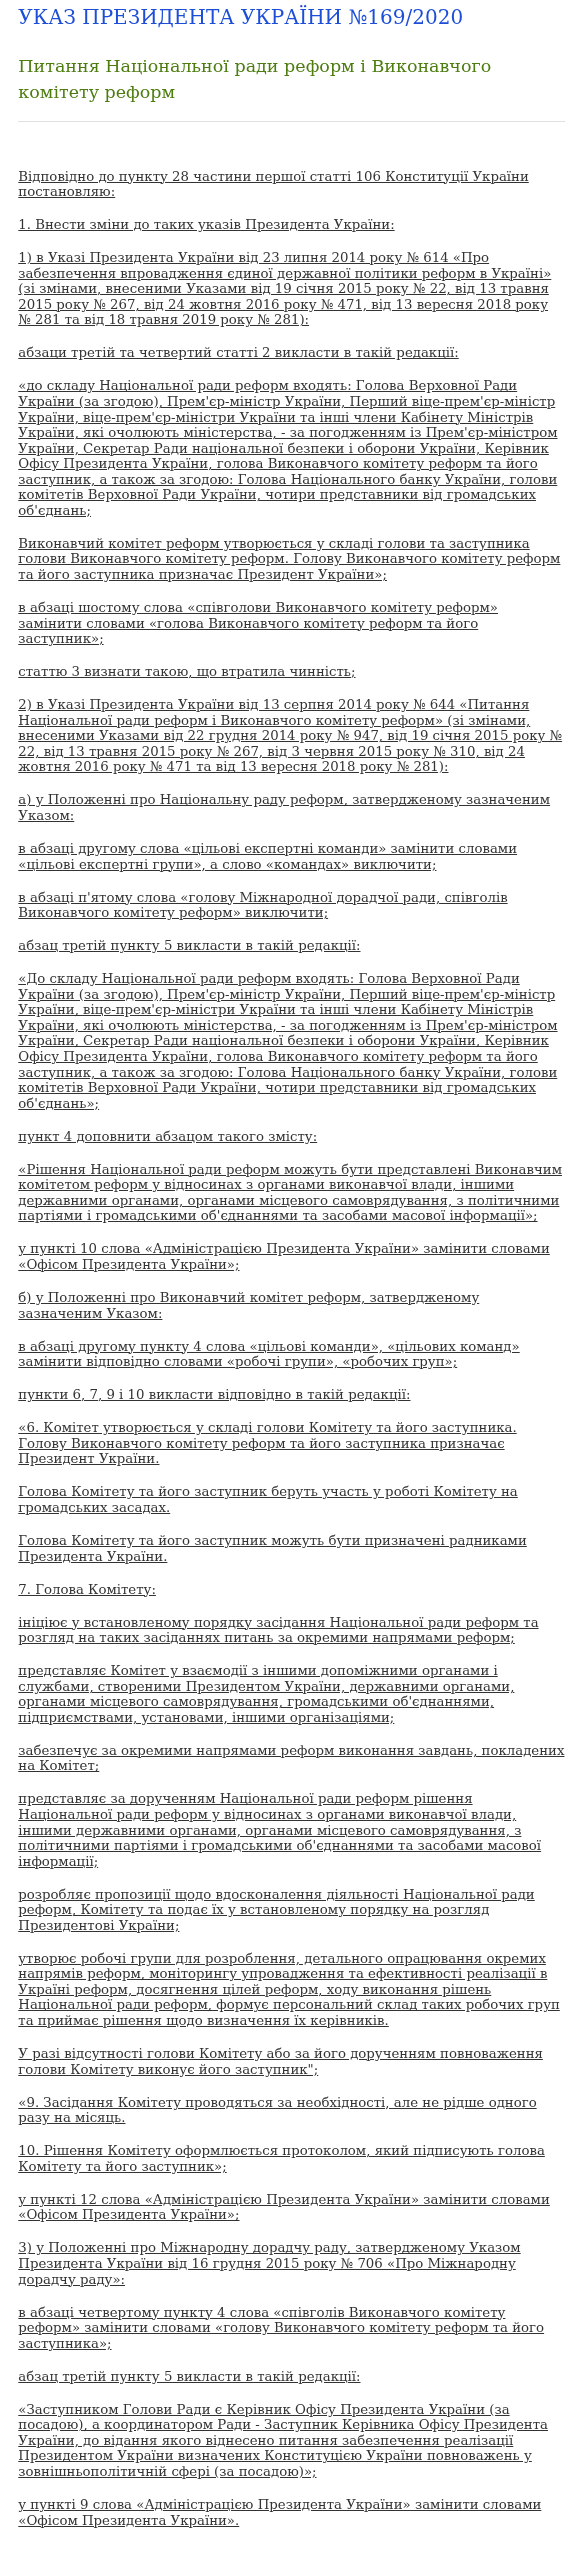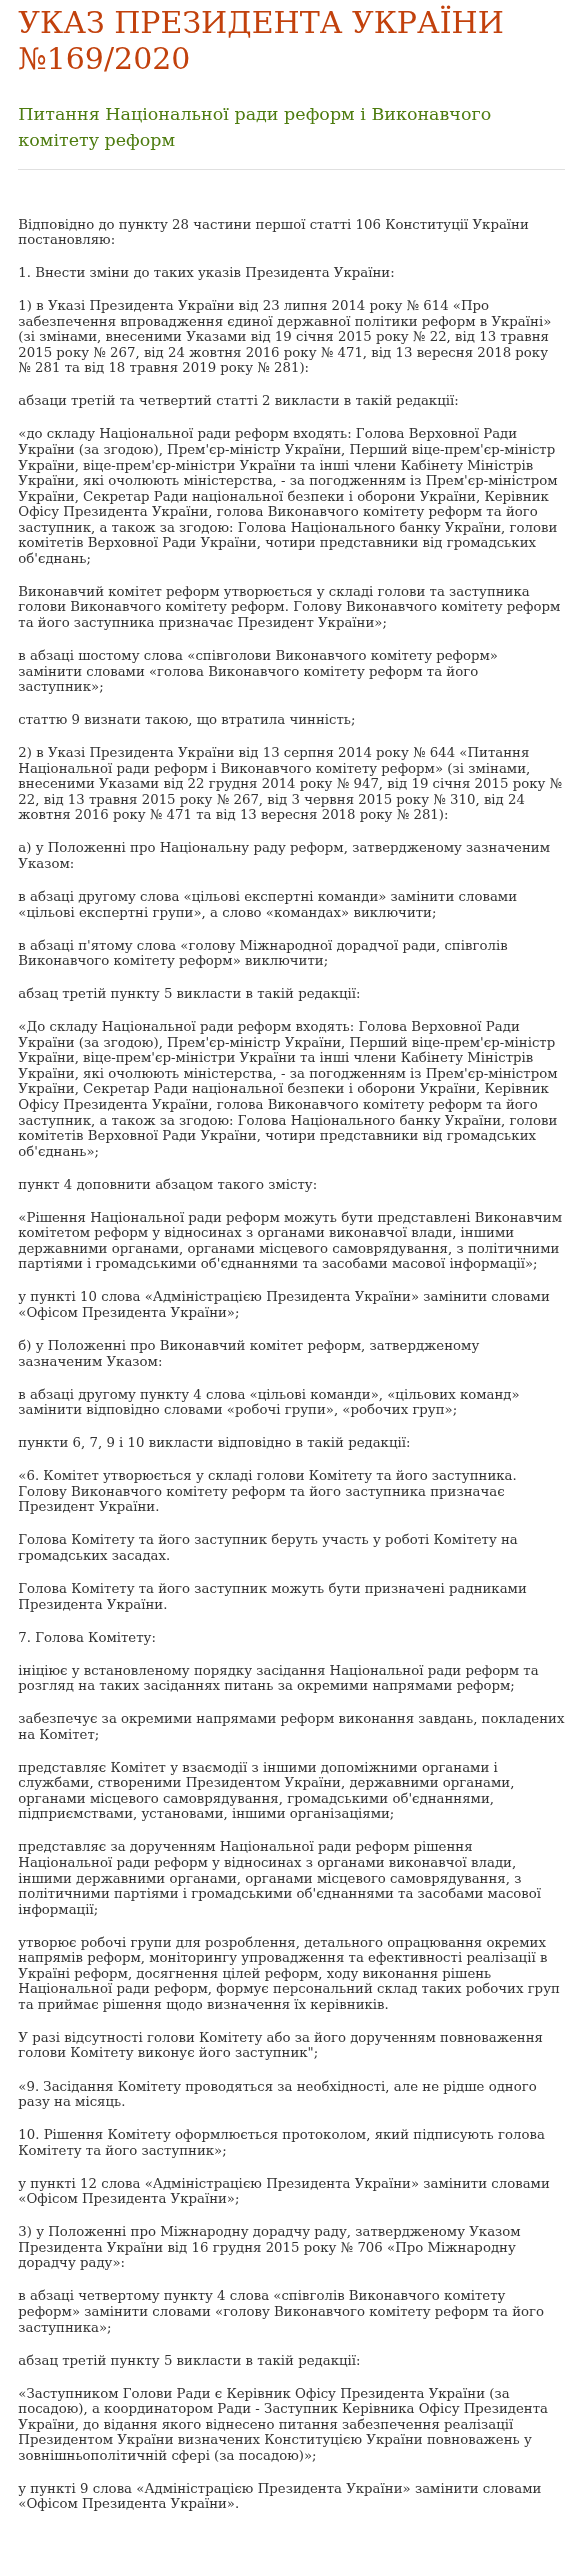--- a/index.html
+++ b/index.html
@@ -8,85 +8,87 @@
     background: #ffffff;
   }
   body {
     width: 583px;
     box-sizing: border-box;
     padding: 0 18.3px 13.3px 18.3px;
     font-family: "DejaVu Serif", "Liberation Serif", serif;
     color: #333333;
   }
   h1.doc-title {
-    font-size: 30px;
+    font-size: 20px;
     line-height: 1.2;
     font-weight: 400;
-    color: #c2410c;
+    color: #1d4ed8;
     margin: 5px 0 16px 0;
     letter-spacing: 0;
   }
   h2.doc-subtitle {
     font-size: 17.5px;
     line-height: 1.5;
     font-weight: 400;
     color: #4d7c0f;
     margin: 24px 0 0 0;
   }
   hr.doc-divider {
     border: none;
     border-top: 0.8px solid #e0e0e0;
     margin: 15px 0 47px 0;
   }
   main.doc-body p {
     font-size: 13.3px;
     line-height: 1.17;
     margin: 17.5px 0;
     color: #333333;
+    text-decoration: underline;
   }
 </style>
 </head>
 <body>
 
 <h1 class="doc-title">УКАЗ ПРЕЗИДЕНТА УКРАЇНИ №169/2020</h1>
 
 <h2 class="doc-subtitle">Питання Національної ради реформ і Виконавчого комітету реформ</h2>
 
 <hr class="doc-divider">
 
 <main class="doc-body" id="doc-body">
 
 <p>Відповідно до пункту 28 частини першої статті 106 Конституції України постановляю:</p>
     <p>1. Внести зміни до таких указів Президента України:</p>
     <p>1) в Указі Президента України від 23 липня 2014 року № 614 «Про забезпечення впровадження єдиної державної політики реформ в Україні» (зі змінами, внесеними Указами від 19 січня 2015 року № 22, від 13 травня 2015 року № 267, від 24 жовтня 2016 року № 471, від 13 вересня 2018 року № 281 та від 18 травня 2019 року № 281):</p>
     <p>абзаци третій та четвертий статті 2 викласти в такій редакції:</p>
     <p>«до складу Національної ради реформ входять: Голова Верховної Ради України (за згодою), Прем'єр-міністр України, Перший віце-прем'єр-міністр України, віце-прем'єр-міністри України та інші члени Кабінету Міністрів України, які очолюють міністерства, - за погодженням із Прем'єр-міністром України, Секретар Ради національної безпеки і оборони України, Керівник Офісу Президента України, голова Виконавчого комітету реформ та його заступник, а також за згодою: Голова Національного банку України, голови комітетів Верховної Ради України, чотири представники від громадських об'єднань;</p>
     <p>Виконавчий комітет реформ утворюється у складі голови та заступника голови Виконавчого комітету реформ. Голову Виконавчого комітету реформ та його заступника призначає Президент України»;</p>
     <p>в абзаці шостому слова «співголови Виконавчого комітету реформ» замінити словами «голова Виконавчого комітету реформ та його заступник»;</p>
-    <p>статтю 9 визнати такою, що втратила чинність;</p>
+    <p>статтю 3 визнати такою, що втратила чинність;</p>
     <p>2) в Указі Президента України від 13 серпня 2014 року № 644 «Питання Національної ради реформ і Виконавчого комітету реформ» (зі змінами, внесеними Указами від 22 грудня 2014 року № 947, від 19 січня 2015 року № 22, від 13 травня 2015 року № 267, від 3 червня 2015 року № 310, від 24 жовтня 2016 року № 471 та від 13 вересня 2018 року № 281):</p>
     <p>а) у Положенні про Національну раду реформ, затвердженому зазначеним Указом:</p>
     <p>в абзаці другому слова «цільові експертні команди» замінити словами «цільові експертні групи», а слово «командах» виключити;</p>
     <p>в абзаці п'ятому слова «голову Міжнародної дорадчої ради, співголів Виконавчого комітету реформ» виключити;</p>
     <p>абзац третій пункту 5 викласти в такій редакції:</p>
     <p>«До складу Національної ради реформ входять: Голова Верховної Ради України (за згодою), Прем'єр-міністр України, Перший віце-прем'єр-міністр України, віце-прем'єр-міністри України та інші члени Кабінету Міністрів України, які очолюють міністерства, - за погодженням із Прем'єр-міністром України, Секретар Ради національної безпеки і оборони України, Керівник Офісу Президента України, голова Виконавчого комітету реформ та його заступник, а також за згодою: Голова Національного банку України, голови комітетів Верховної Ради України, чотири представники від громадських об'єднань»;</p>
     <p>пункт 4 доповнити абзацом такого змісту:</p>
     <p>«Рішення Національної ради реформ можуть бути представлені Виконавчим комітетом реформ у відносинах з органами виконавчої влади, іншими державними органами, органами місцевого самоврядування, з політичними партіями і громадськими об'єднаннями та засобами масової інформації»;</p>
     <p>у пункті 10 слова «Адміністрацією Президента України» замінити словами «Офісом Президента України»;</p>
     <p>б) у Положенні про Виконавчий комітет реформ, затвердженому зазначеним Указом:</p>
     <p>в абзаці другому пункту 4 слова «цільові команди», «цільових команд» замінити відповідно словами «робочі групи», «робочих груп»;</p>
     <p>пункти 6, 7, 9 і 10 викласти відповідно в такій редакції:</p>
     <p>«6. Комітет утворюється у складі голови Комітету та його заступника. Голову Виконавчого комітету реформ та його заступника призначає Президент України.</p>
     <p>Голова Комітету та його заступник беруть участь у роботі Комітету на громадських засадах.</p>
     <p>Голова Комітету та його заступник можуть бути призначені радниками Президента України.</p>
     <p>7. Голова Комітету:</p>
     <p>ініціює у встановленому порядку засідання Національної ради реформ та розгляд на таких засіданнях питань за окремими напрямами реформ;</p>
+    <p>представляє Комітет у взаємодії з іншими допоміжними органами і службами, створеними Президентом України, державними органами, органами місцевого самоврядування, громадськими об'єднаннями, підприємствами, установами, іншими організаціями;</p>
     <p>забезпечує за окремими напрямами реформ виконання завдань, покладених на Комітет;</p>
-    <p>представляє Комітет у взаємодії з іншими допоміжними органами і службами, створеними Президентом України, державними органами, органами місцевого самоврядування, громадськими об'єднаннями, підприємствами, установами, іншими організаціями;</p>
     <p>представляє за дорученням Національної ради реформ рішення Національної ради реформ у відносинах з органами виконавчої влади, іншими державними органами, органами місцевого самоврядування, з політичними партіями і громадськими об'єднаннями та засобами масової інформації;</p>
+    <p>розробляє пропозиції щодо вдосконалення діяльності Національної ради реформ, Комітету та подає їх у встановленому порядку на розгляд Президентові України;</p>
     <p>утворює робочі групи для розроблення, детального опрацювання окремих напрямів реформ, моніторингу упровадження та ефективності реалізації в Україні реформ, досягнення цілей реформ, ходу виконання рішень Національної ради реформ, формує персональний склад таких робочих груп та приймає рішення щодо визначення їх керівників.</p>
     <p>У разі відсутності голови Комітету або за його дорученням повноваження голови Комітету виконує його заступник";</p>
     <p>«9. Засідання Комітету проводяться за необхідності, але не рідше одного разу на місяць.</p>
     <p>10. Рішення Комітету оформлюється протоколом, який підписують голова Комітету та його заступник»;</p>
     <p>у пункті 12 слова «Адміністрацією Президента України» замінити словами «Офісом Президента України»;</p>
     <p>3) у Положенні про Міжнародну дорадчу раду, затвердженому Указом Президента України від 16 грудня 2015 року № 706 «Про Міжнародну дорадчу раду»:</p>
     <p>в абзаці четвертому пункту 4 слова «співголів Виконавчого комітету реформ» замінити словами «голову Виконавчого комітету реформ та його заступника»;</p>
     <p>абзац третій пункту 5 викласти в такій редакції:</p>
     <p>«Заступником Голови Ради є Керівник Офісу Президента України (за посадою), а координатором Ради - Заступник Керівника Офісу Президента України, до відання якого віднесено питання забезпечення реалізації Президентом України визначених Конституцією України повноважень у зовнішньополітичній сфері (за посадою)»;</p>
     <p>у пункті 9 слова «Адміністрацією Президента України» замінити словами «Офісом Президента України».</p>

